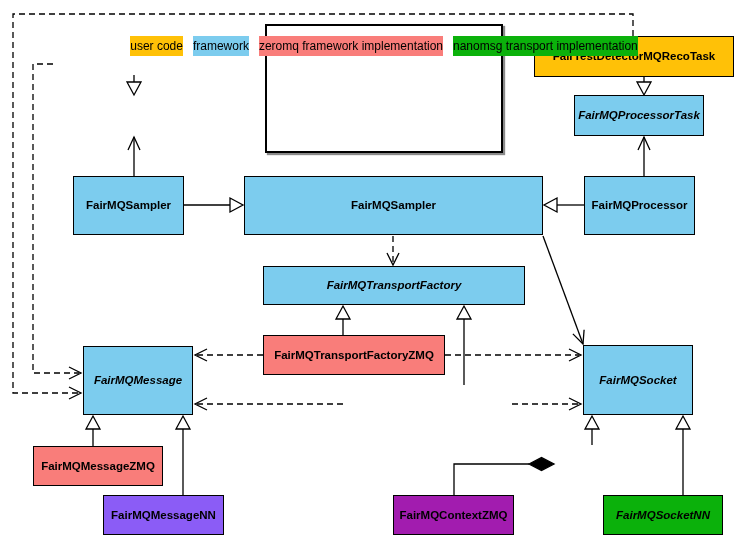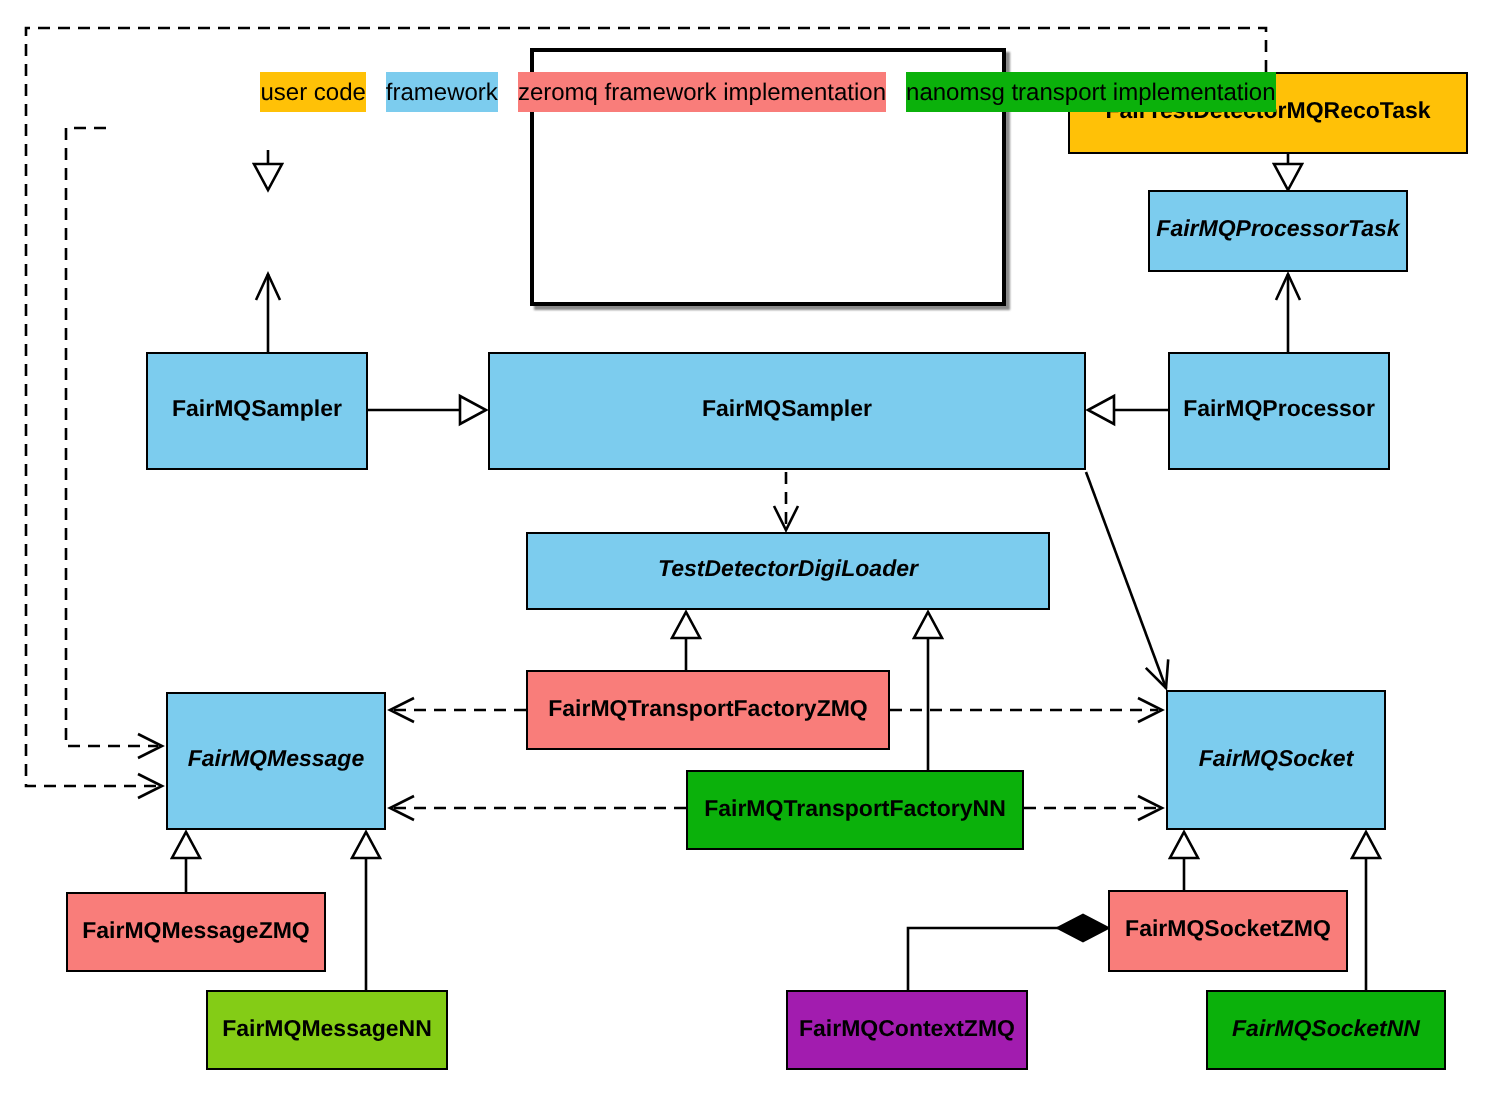--- a/index.html
+++ b/index.html
@@ -142,31 +142,29 @@
   </svg>
 
   <div class="node" id="n-reco" style="background-color: rgb(255, 193, 7);">FairTestDetectorMQRecoTask</div>
 
   <div class="node abstract" id="n-processortask" style="background-color: rgb(124, 204, 238);">FairMQProcessorTask</div>
 
   <div class="node" id="n-sampler" style="background-color: rgb(124, 204, 238);">FairMQSampler</div>
   <div class="node" id="n-device" style="background-color: rgb(124, 204, 238);">FairMQSampler</div>
   <div class="node" id="n-processor" style="background-color: rgb(124, 204, 238);">FairMQProcessor</div>
 
-  <div class="node abstract" id="n-tf" style="background-color: rgb(124, 204, 238);">TestDetectorDigiLoader</div>
+  <div class="node abstract" id="n-tf" style="background-color: rgb(124, 204, 238);">FairMQTransportFactory</div>
   <div class="node" id="n-tfzmq" style="background-color: rgb(249, 125, 122);">FairMQTransportFactoryZMQ</div>
-  <div class="node" id="n-tfnn" style="background-color: rgb(11, 177, 11);">FairMQTransportFactoryNN</div>
 
   <div class="node abstract" id="n-msg" style="background-color: rgb(124, 204, 238);">FairMQMessage</div>
   <div class="node abstract" id="n-socket" style="background-color: rgb(124, 204, 238);">FairMQSocket</div>
 
   <div class="node" id="n-msgzmq" style="background-color: rgb(249, 125, 122);">FairMQMessageZMQ</div>
-  <div class="node" id="n-msgnn" style="background-color: #84cc16; text-align: right;">FairMQMessageNN</div>
+  <div class="node" id="n-msgnn" style="background-color: #8b5cf6; text-align: right;">FairMQMessageNN</div>
   <div class="node" id="n-ctxzmq" style="background-color: #a21caf;">FairMQContextZMQ</div>
-  <div class="node" id="n-sockzmq" style="background-color: rgb(249, 125, 122);">FairMQSocketZMQ</div>
   <div class="node" id="n-socknn" style="background-color: rgb(11, 177, 11);">FairMQSocketNN</div>
 
   <div id="legend">
     <div class="legend-item" style="background-color: rgb(255, 193, 7);">user code</div>
     <div class="legend-item" style="background-color: rgb(124, 204, 238);">framework</div>
     <div class="legend-item" style="background-color: rgb(249, 125, 122);">zeromq framework implementation</div>
     <div class="legend-item" style="background-color: rgb(11, 177, 11);">nanomsg transport implementation</div>
   </div>
 
 </div>

